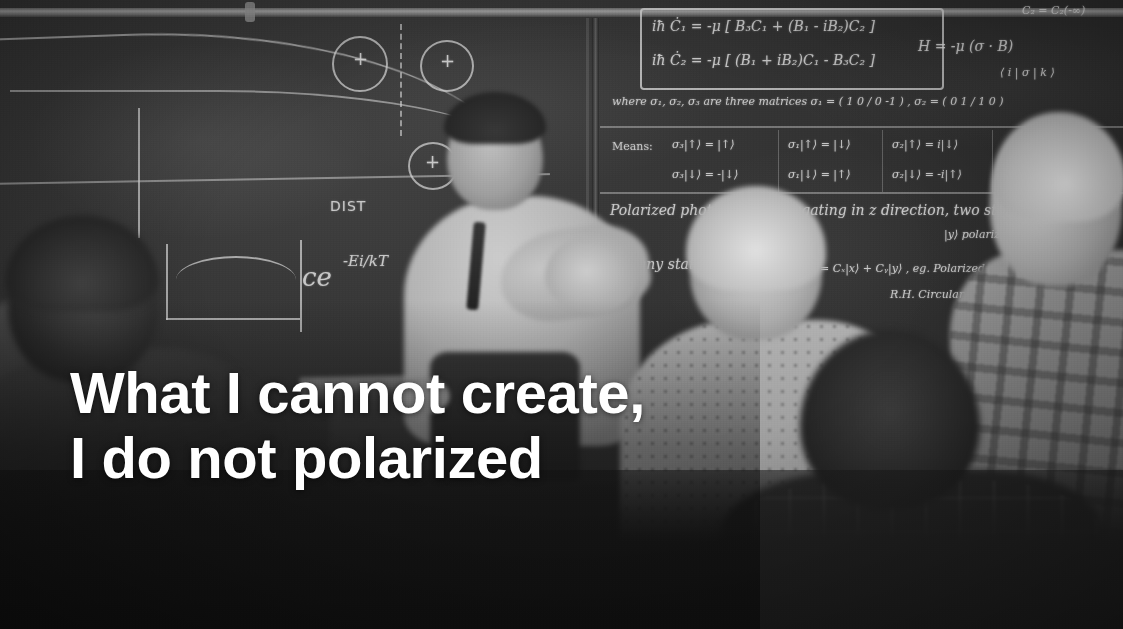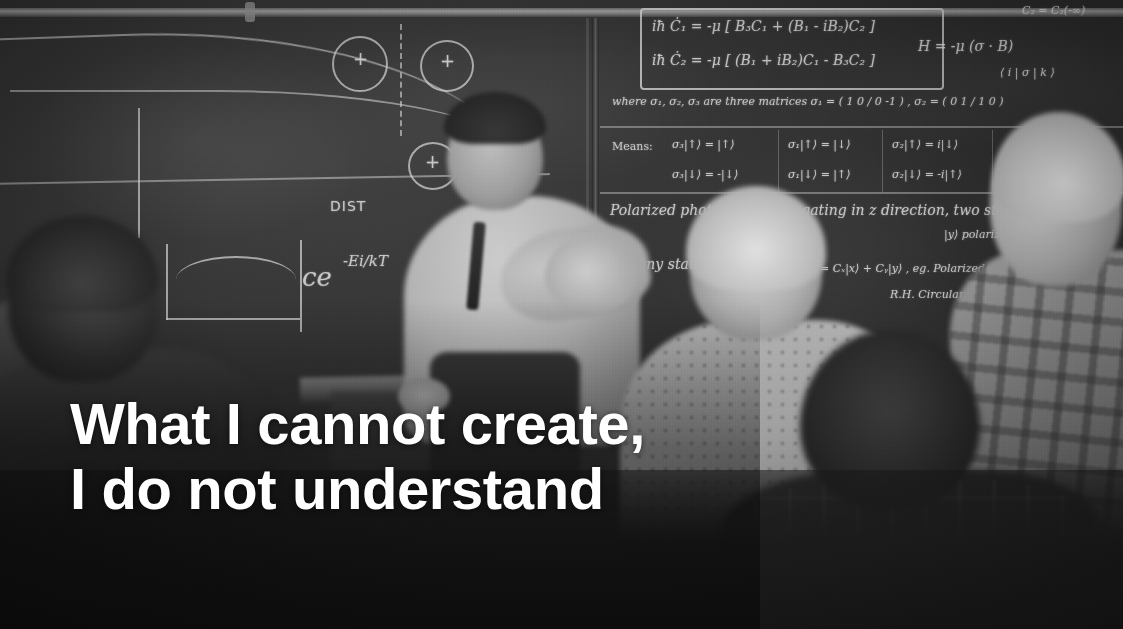--- a/index.html
+++ b/index.html
@@ -252,21 +252,21 @@
   }
   
   #scrim{
     left:0;top:300px;width:760px;height:329px;
     background:linear-gradient(180deg,rgba(10,10,10,0) 0%,rgba(10,10,10,.42) 45%,rgba(12,12,12,.62) 100%);
     pointer-events:none;
   }
 
   
   #caption{
-    position:absolute;left:70px;top:391px;width:700px;
+    position:absolute;left:70px;top:360px;width:700px;
     z-index:40;
   }
   #quote{
     color:#ffffff;
     font-family:"Liberation Sans",sans-serif;
     font-weight:bold;
     font-size:58px;
     line-height:65px;
     letter-spacing:-.4px;
     margin:0;
@@ -386,17 +386,17 @@
   <div class="layer" id="lfg-hair"></div>
 
   <div class="layer" id="fg-dark"></div>
   <div class="layer" id="scrim"></div>
   <div class="layer" id="grain"></div>
   <div class="layer" id="vignette"></div>
 
   <div id="caption">
     <p id="quote">
       <span class="ql">What I cannot create,</span>
-      <span class="ql">I do not understand</span>
+      <span class="ql">I do not polarized</span>
     </p>
   </div>
 
 </div>
 
 </body></html>

